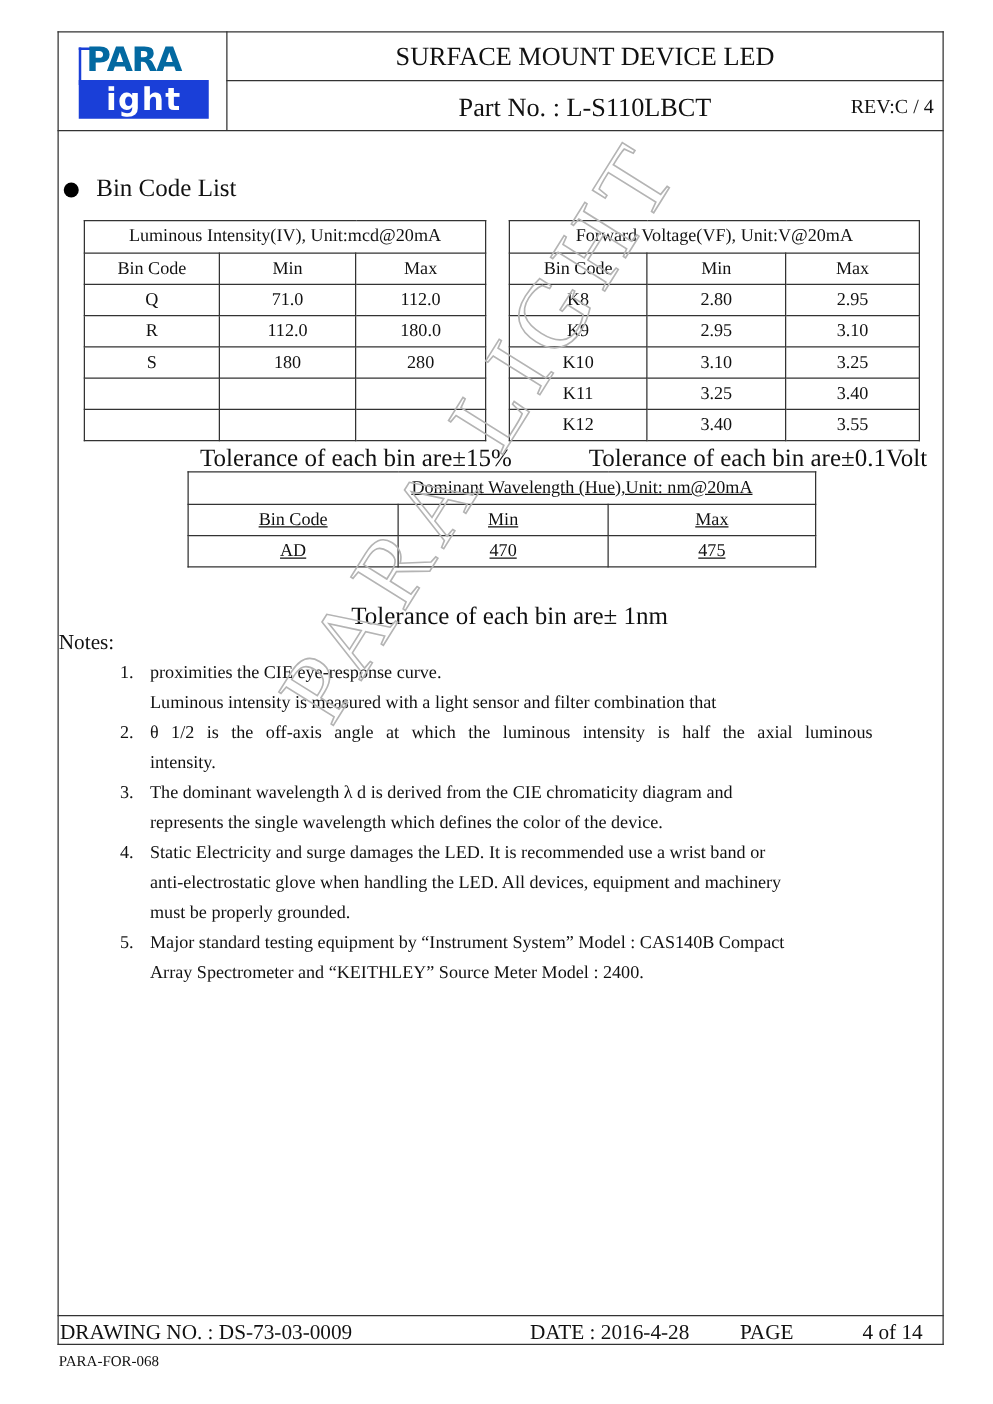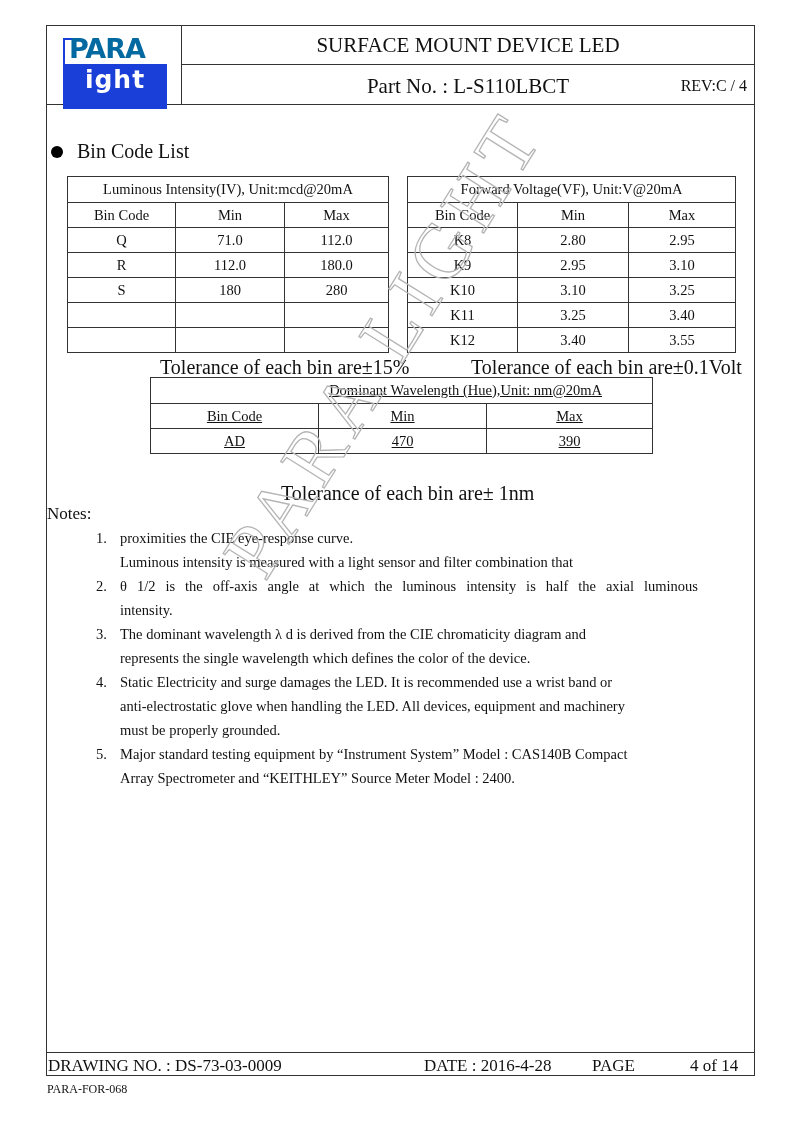--- a/index.html
+++ b/index.html
@@ -7,21 +7,21 @@
            font-family: "Liberation Serif", "DejaVu Serif", serif; color: #111; }
     .page-frame { position: absolute; left: 46px; top: 25px; width: 709px; height: 1051px;
                   border-left: 1px solid #333; border-right: 1px solid #333; border-top: 1px solid #333; box-sizing: border-box; }
     
     .hdr { position: absolute; left: 46px; top: 25px; width: 709px; height: 80px; border-bottom: 1px solid #333; box-sizing: border-box; }
     .hdr-logo { position: absolute; left: 0; top: 0; width: 135px; height: 79px; border-right: 1px solid #333; }
     .logo { position: absolute; left: 17px; top: 9px; width: 104px; height: 62px; }
     .logo-para { position: absolute; left: 6px; top: 0; font-family: "DejaVu Sans", sans-serif; font-weight: bold;
                  font-size: 27px; color: #0369a1; letter-spacing: -1px; line-height: 30px; }
     .logo-frame { position: absolute; left: 0; top: 4px; width: 8px; height: 28px; border-left: 2px solid #1a3fd8; border-top: 2px solid #1a3fd8; }
-    .logo-ight { position: absolute; left: 0; top: 30px; width: 104px; height: 45px; background: #1a3fd8; color: #fff;
+    .logo-ight { position: absolute; left: 0; top: 30px; width: 104px; height: 31px; background: #1a3fd8; color: #fff;
                  font-family: "DejaVu Sans", sans-serif; font-weight: bold; font-size: 25px; line-height: 31px; text-align: center; letter-spacing: 1px; }
     .hdr-title { position: absolute; left: 135px; top: 0; width: 574px; height: 39px; border-bottom: 1px solid #333;
                  text-align: center; font-size: 21px; line-height: 40px; }
     .hdr-part { position: absolute; left: 135px; top: 40px; width: 574px; height: 39px; }
     .part-no { position: absolute; left: 0; width: 574px; text-align: center; font-size: 21px; line-height: 42px; }
     .rev { position: absolute; right: 8px; font-size: 16px; line-height: 42px; }
 
     
     .section-title { position: absolute; left: 50px; top: 140px; font-size: 20px; display: flex; align-items: center; }
     .bullet { width: 12px; height: 12px; background: #000; border-radius: 50%; margin-right: 14px; margin-left: 1px; }
@@ -155,21 +155,21 @@
         <td colspan="3" style="text-align:right; padding-right:50px;">Dominant Wavelength (Hue),Unit: nm@20mA</td>
       </tr>
   <tr>
     <td style="width:167px">Bin Code</td>
     <td style="width:167px">Min</td>
     <td>Max</td>
   </tr>
   <tr>
     <td>AD</td>
     <td>470</td>
-    <td>390</td>
+    <td>475</td>
   </tr>
 </tbody>
   </table>
 <div class="tol" style="left:281px; top:482px;">Tolerance of each bin are± 1nm</div>
 
 <div class="notes-h">Notes:</div>
 <div class="notes">
   <div class="note">
     <span class="note-num">1.</span>
     <div class="note-body">

